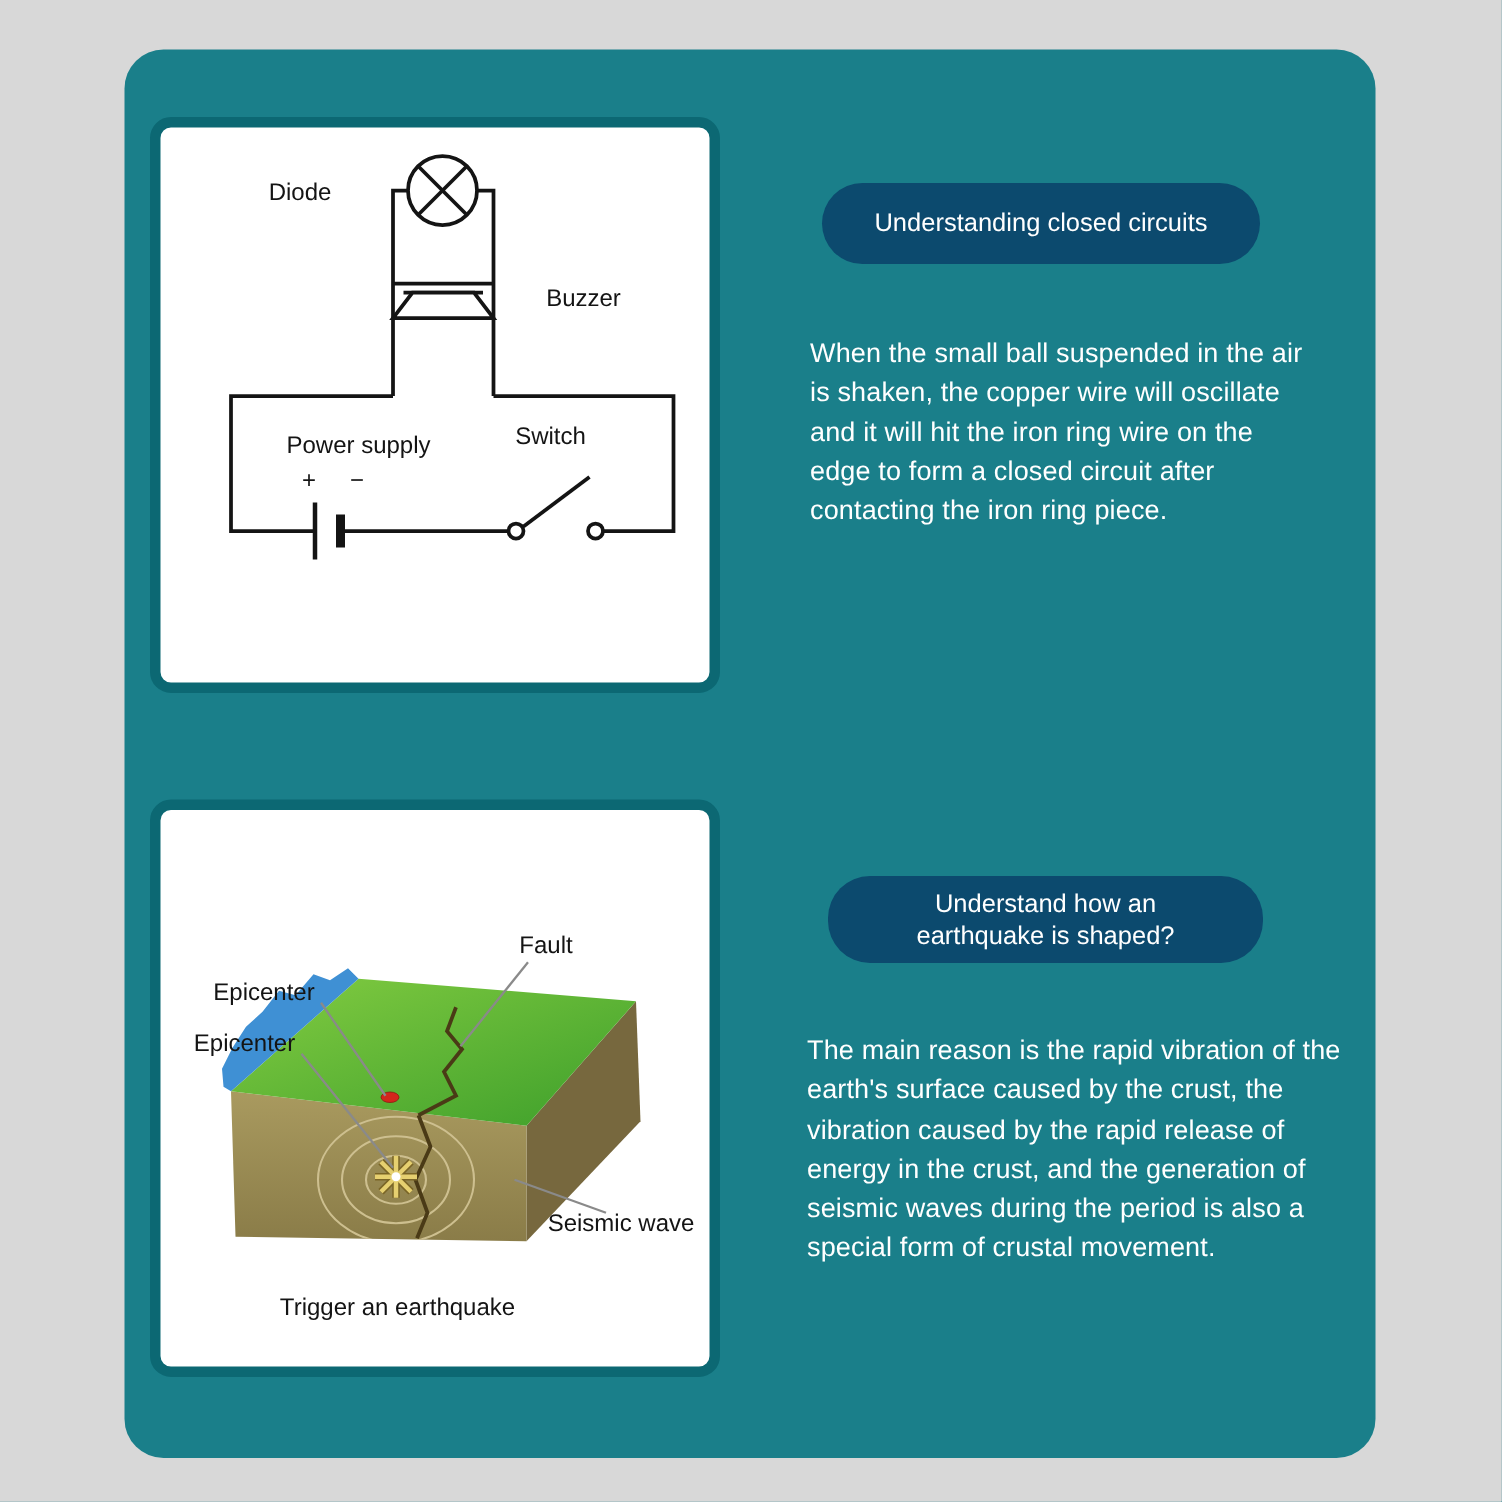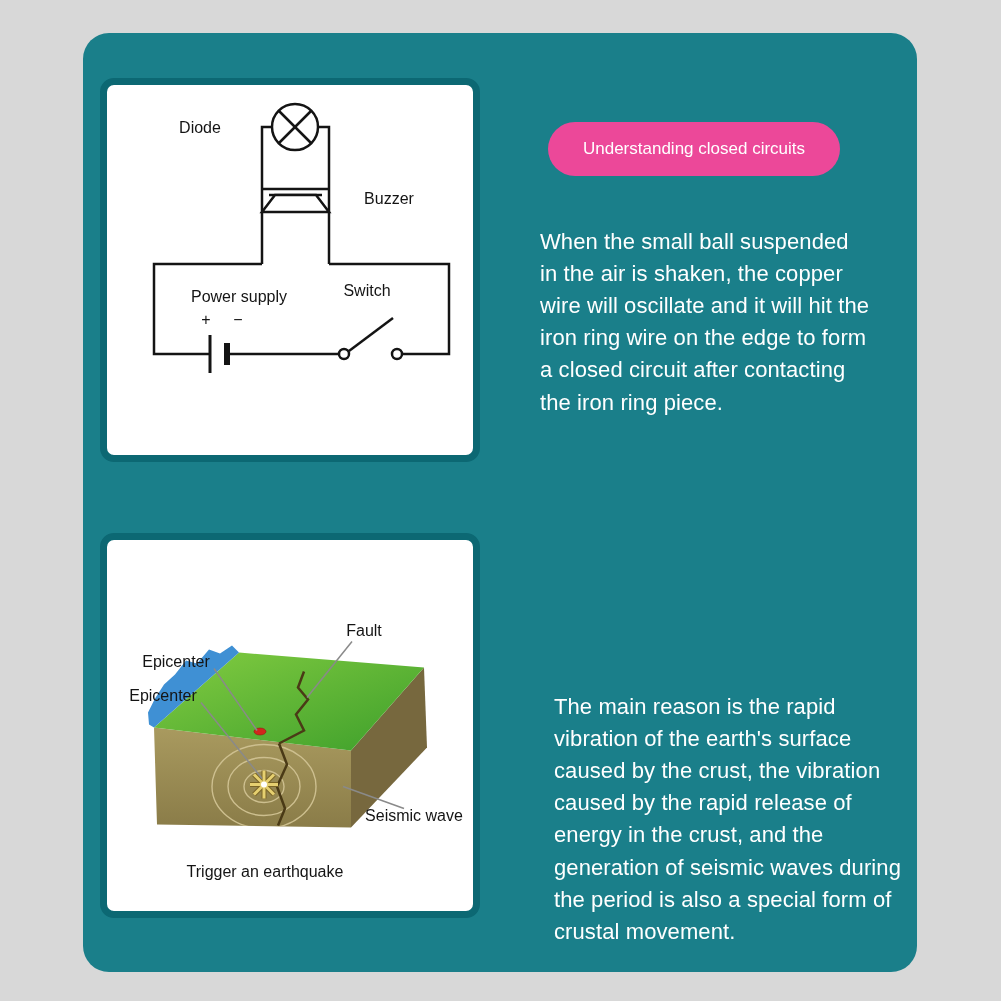--- a/index.html
+++ b/index.html
@@ -14,34 +14,34 @@
   .card{
     position:absolute;left:17px;width:380px;background:#ffffff;
     border:7px solid #0c6873;border-radius:14px;box-sizing:border-box;
     overflow:hidden;
   }
   .card-circuit{top:45px;height:384px;}
   .card-quake{top:500px;height:385px;}
   .card svg{display:block;width:100%;height:100%;}
 
   .badge{
-    position:absolute;background:#ec4899;color:#ffffff;border-radius:28px;
+    position:absolute;background:#0c4a6e;color:#ffffff;border-radius:28px;
     display:flex;align-items:center;justify-content:center;text-align:center;
     font-size:17px;line-height:1.25;
   }
   .badge-1{left:465px;top:89px;width:292px;height:54px;}
   .badge-2{left:469px;top:551px;width:290px;height:58px;}
   .badge-2 .badge-text{max-width:205px;}
 
   .body-text{
-    position:absolute;color:#ffffff;font-size:22px;line-height:1.46;
+    position:absolute;color:#ffffff;font-size:18px;line-height:1.46;
     letter-spacing:0.1px;
   }
   .body-1{left:457px;top:171px;width:332px;}
-  .body-2{left:455px;top:636px;width:356px;margin-left:16px;}
+  .body-2{left:455px;top:636px;width:356px;}
 
   .ink{stroke:#141414;stroke-width:2.5;fill:none;}
   .ink-fill{fill:#ffffff;stroke:#141414;stroke-width:2.5;}
   .sketch text{font-size:16px;fill:#141414;}
   .leader{stroke:#8a8a8a;stroke-width:1.5;fill:none;}
 </style>
 </head>
 <body>
 
 <div class="stage">
@@ -151,16 +151,19 @@
         <line class="leader" x1="236" y1="246" x2="297" y2="268"></line>
 
         <text x="257" y="95" text-anchor="middle">Fault</text>
         <text x="69" y="126" text-anchor="middle">Epicenter</text>
         <text x="56" y="160" text-anchor="middle">Epicenter</text>
         <text x="307" y="280" text-anchor="middle">Seismic wave</text>
         <text x="158" y="336" text-anchor="middle" font-size="17">Trigger an earthquake</text>
       </svg>
     </div>
 
+    <div class="badge badge-2">
+      <span class="badge-text">Understand how an earthquake is shaped?</span>
+    </div>
     <p class="body-text body-2">The main reason is the rapid vibration of the earth's surface caused by the crust, the vibration caused by the rapid release of energy in the crust, and the generation of seismic waves during the period is also a special form of crustal movement.</p>
 
   </div>
 </div>
 
 </body></html>

